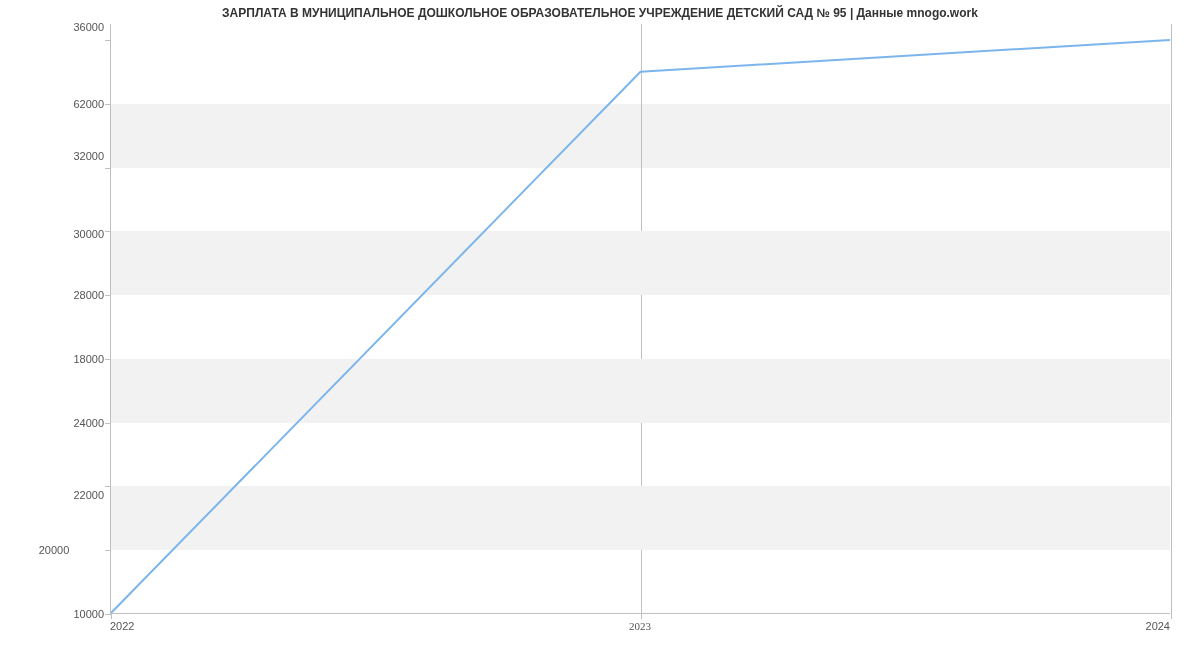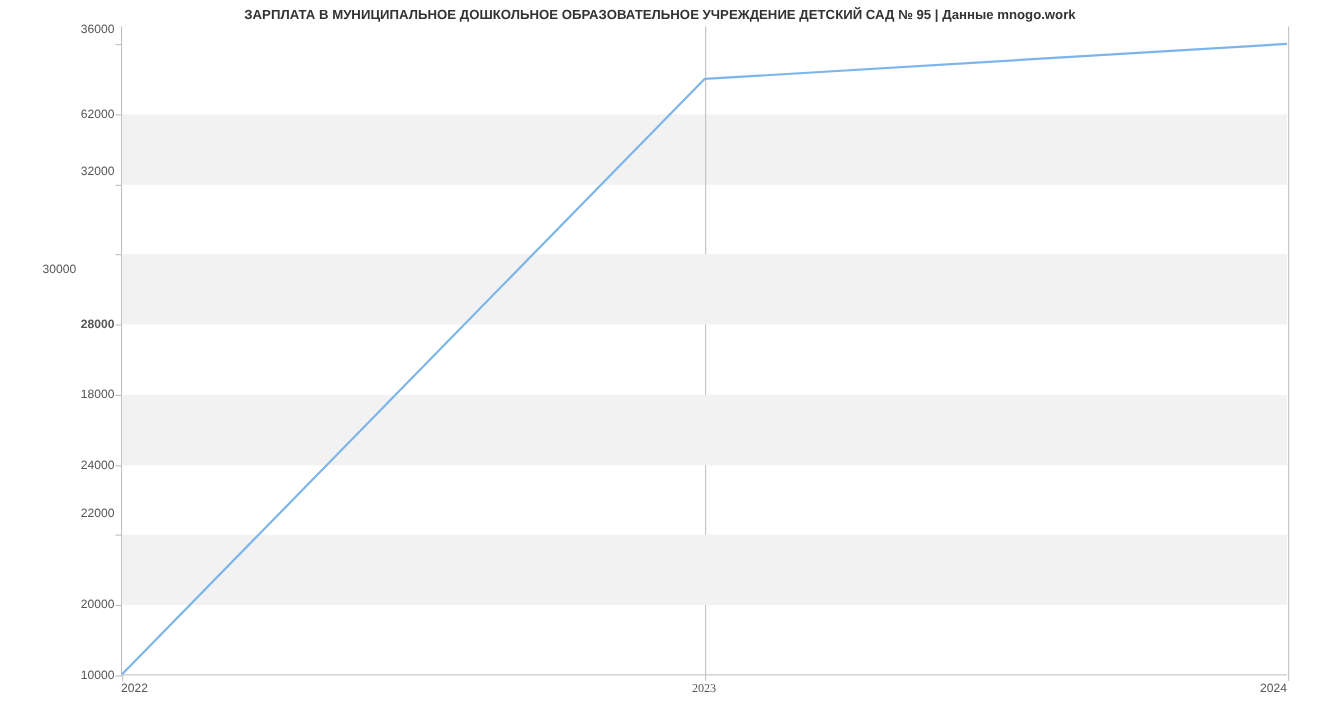--- a/index.html
+++ b/index.html
@@ -118,25 +118,25 @@
       <div class="ytick" style="top: 271.081px; left: -6px;"></div>
       <div class="ytick" style="top: 207.297px; left: -6px;"></div>
       <div class="ytick" style="top: 143.514px; left: -6px;"></div>
       <div class="ytick" style="top: 79.7297px; left: -6px;"></div>
       <div class="ytick" style="top: 15.9459px; left: -6px;"></div>
       <div class="xtick" style="left: 0px;"></div>
       <div class="xtick" style="left: 530px;"></div>
       <div class="xtick" style="left: 1060px;"></div>
     </div>
 <div class="ylabel" style="top: 614px;">10000</div>
-    <div class="ylabel" style="top: 550.216px;">20000</div>
-    <div class="ylabel" style="top: 467px;">22000</div>
+    <div class="ylabel" style="top: 550.216px; text-align: center;">20000</div>
+    <div class="ylabel" style="top: 495px;">22000</div>
     <div class="ylabel" style="top: 422.649px;">24000</div>
     <div class="ylabel" style="top: 358.865px;">18000</div>
-    <div class="ylabel" style="top: 295.081px; font-weight: bold;">28000</div>
-    <div class="ylabel" style="top: 245px; text-align: center;">30000</div>
+    <div class="ylabel" style="top: 295.081px;">28000</div>
+    <div class="ylabel" style="top: 234px;">30000</div>
     <div class="ylabel" style="top: 156px;">32000</div>
     <div class="ylabel" style="top: 103.73px;">62000</div>
     <div class="ylabel" style="top: 27px;">36000</div>
     <div class="xlabel" style="transform: none; left: 110px;">2022</div>
     <div class="xlabel" style="left: 640px; font-family: Liberation Serif, serif;">2023</div>
     <div class="xlabel" style="transform: translateX(-100%); left: 1170px;">2024</div>
   </div>
 
 </body></html>

